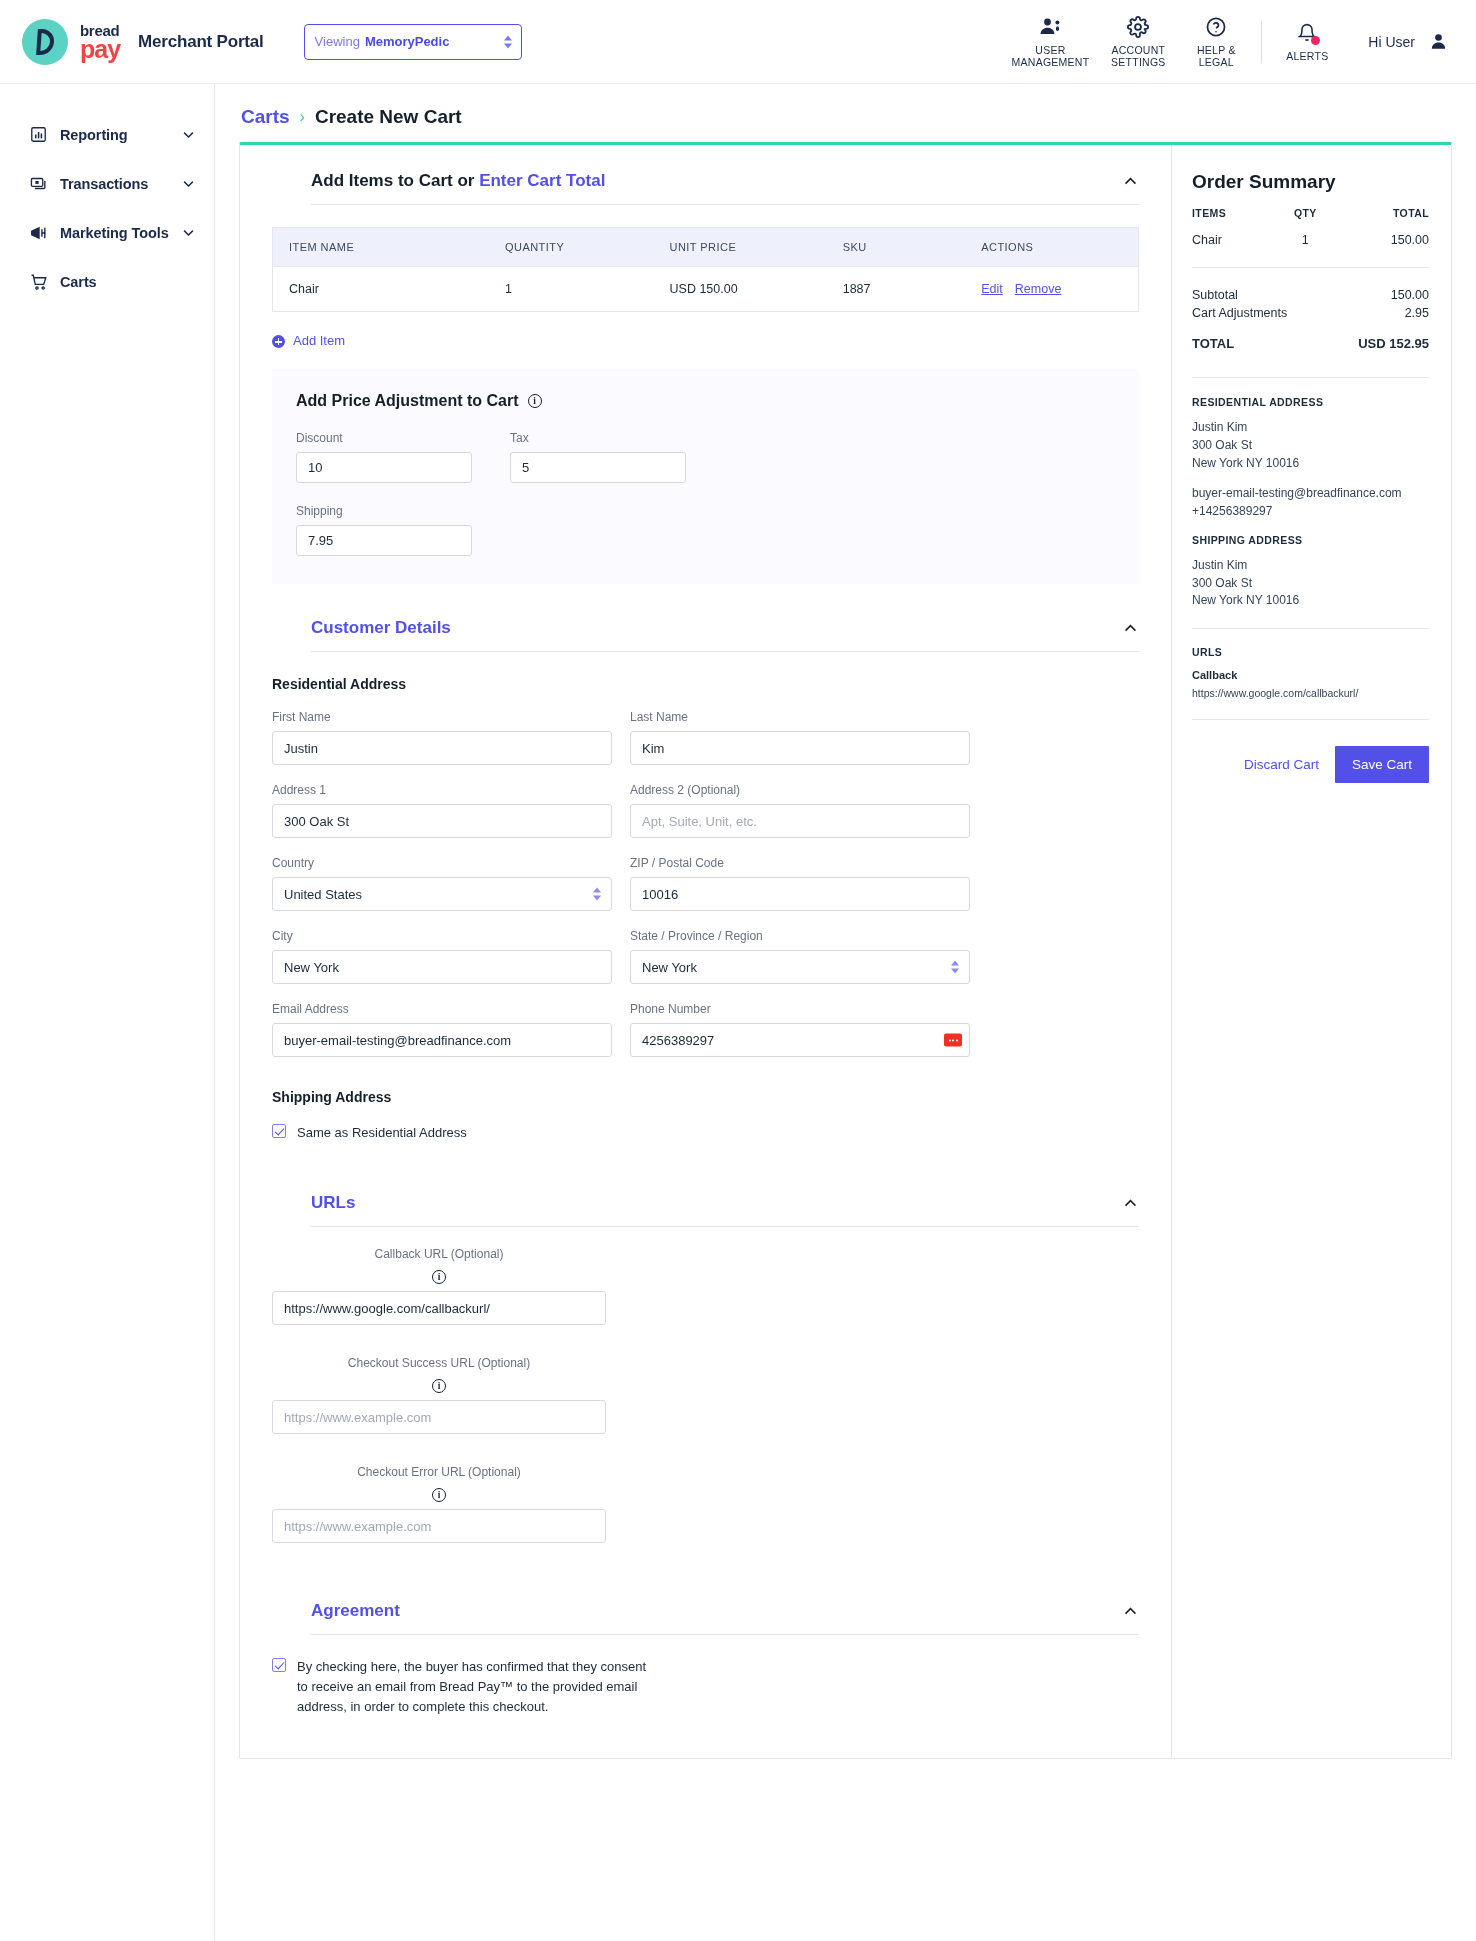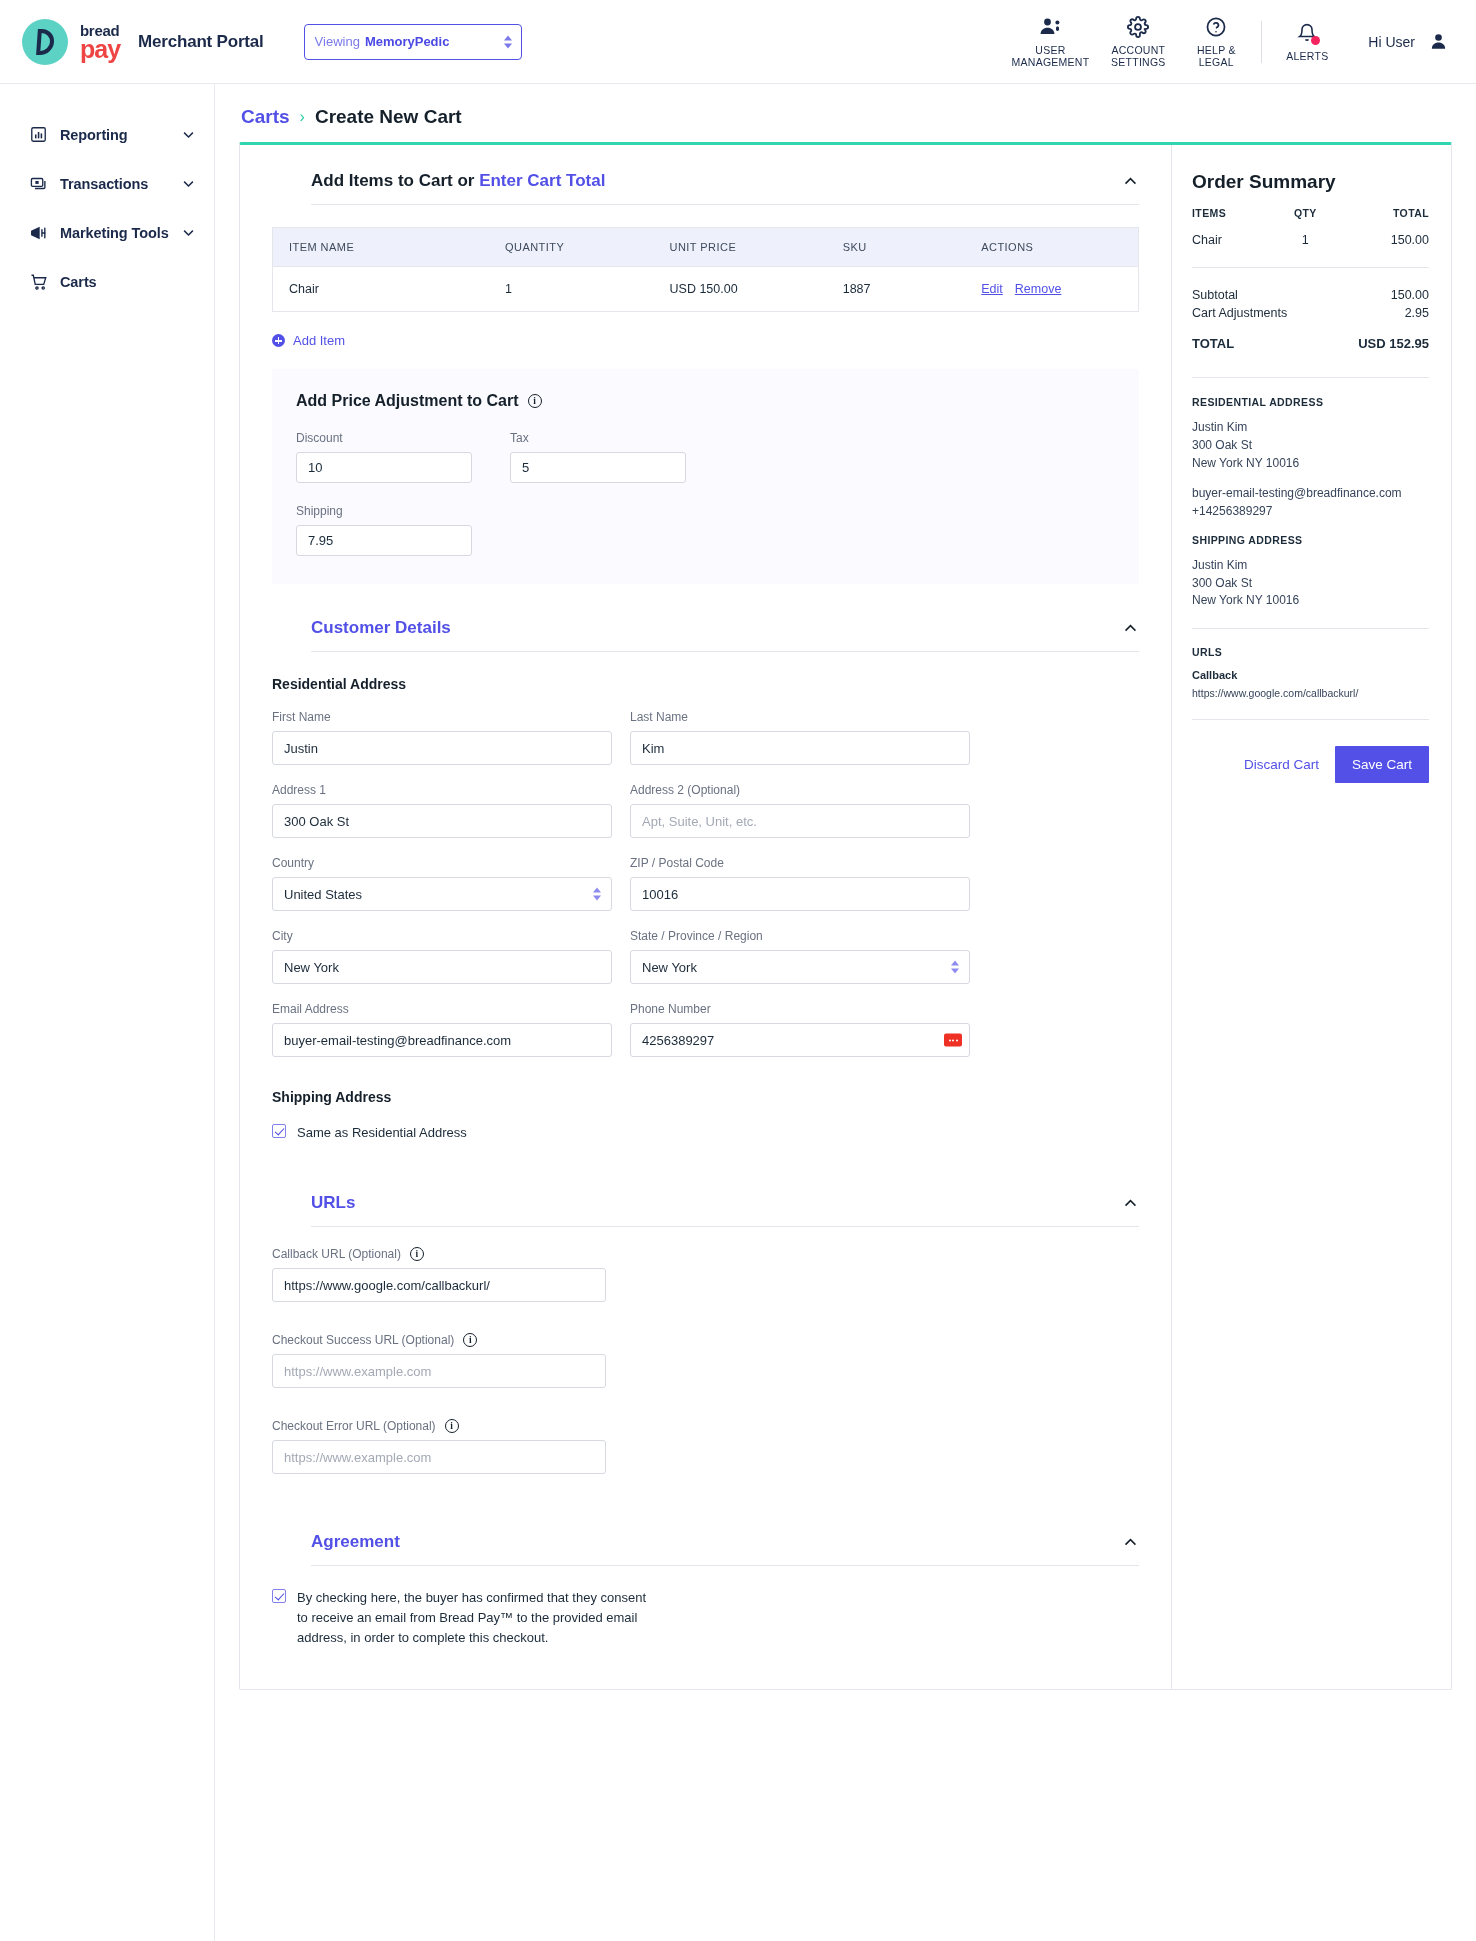--- a/index.html
+++ b/index.html
@@ -179,21 +179,21 @@
   .items-table .act a {
     color: #5250e6; text-decoration: underline; font-size: 12.5px;
     margin-right: 12px; cursor: pointer;
   }
   .col-name { width: 25%; }
   .col-qty { width: 19%; }
   .col-price { width: 20%; }
   .col-sku { width: 16%; }
 
   .add-item {
-    display: flex; align-items: center; gap: 8px;
+    display: flex; align-items: flex-end; gap: 8px;
     margin-top: 21px; color: #5250e6; font-size: 13px; cursor: pointer;
   }
   .plus-circle {
     width: 13px; height: 13px; border-radius: 50%; background: #5250e6;
     position: relative; flex: 0 0 13px;
   }
   .plus-circle:before, .plus-circle:after {
     content: ""; position: absolute; background: #fff;
   }
   .plus-circle:before { left: 3px; top: 6px; width: 7px; height: 1.5px; }
@@ -268,21 +268,21 @@
   .chkbox.checked:after {
     content: ""; position: absolute; left: 4px; top: 0.5px;
     width: 4px; height: 8px; border: solid #4b49e4;
     border-width: 0 1.6px 1.6px 0; transform: rotate(42deg);
   }
   .chk-label { font-size: 13px; color: #1c2b3a; line-height: 1.55; }
 
   
   .url-field { margin-top: 20px; width: 334px; }
   .url-field .lbl-row {
-    display: flex; align-items: center; gap: 9px; margin-bottom: 7px;
+    display: flex; align-items: center; gap: 9px; margin-bottom: 7px; flex-direction: column;
   }
   .url-field .lbl-row .fld-label { margin-bottom: 0; }
   .url-field + .url-field { margin-top: 31px; }
 
   
   .os-title { font-size: 19px; font-weight: bold; color: #15202b; margin-bottom: 14px; }
   .os-table { width: 100%; border-collapse: collapse; }
   .os-table th {
     font-size: 10.5px; letter-spacing: 0.4px; color: #1c2b3a;
     font-weight: bold; padding-bottom: 11px; text-align: left;

